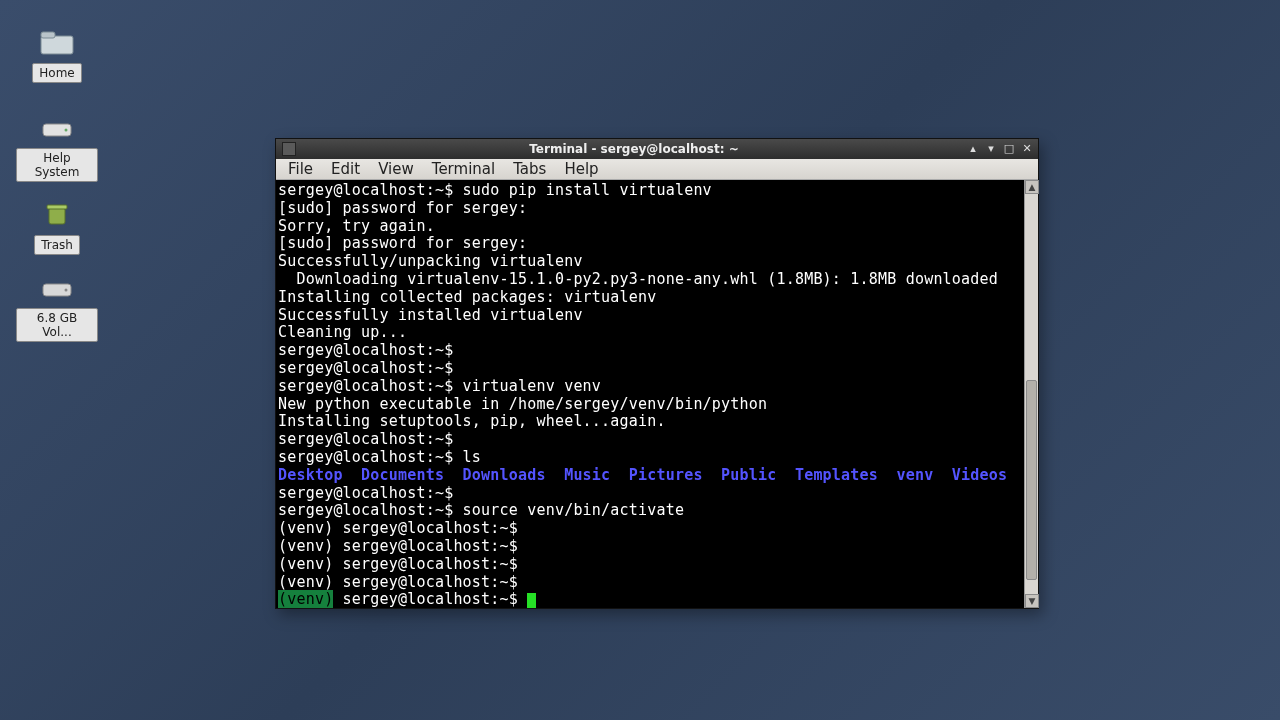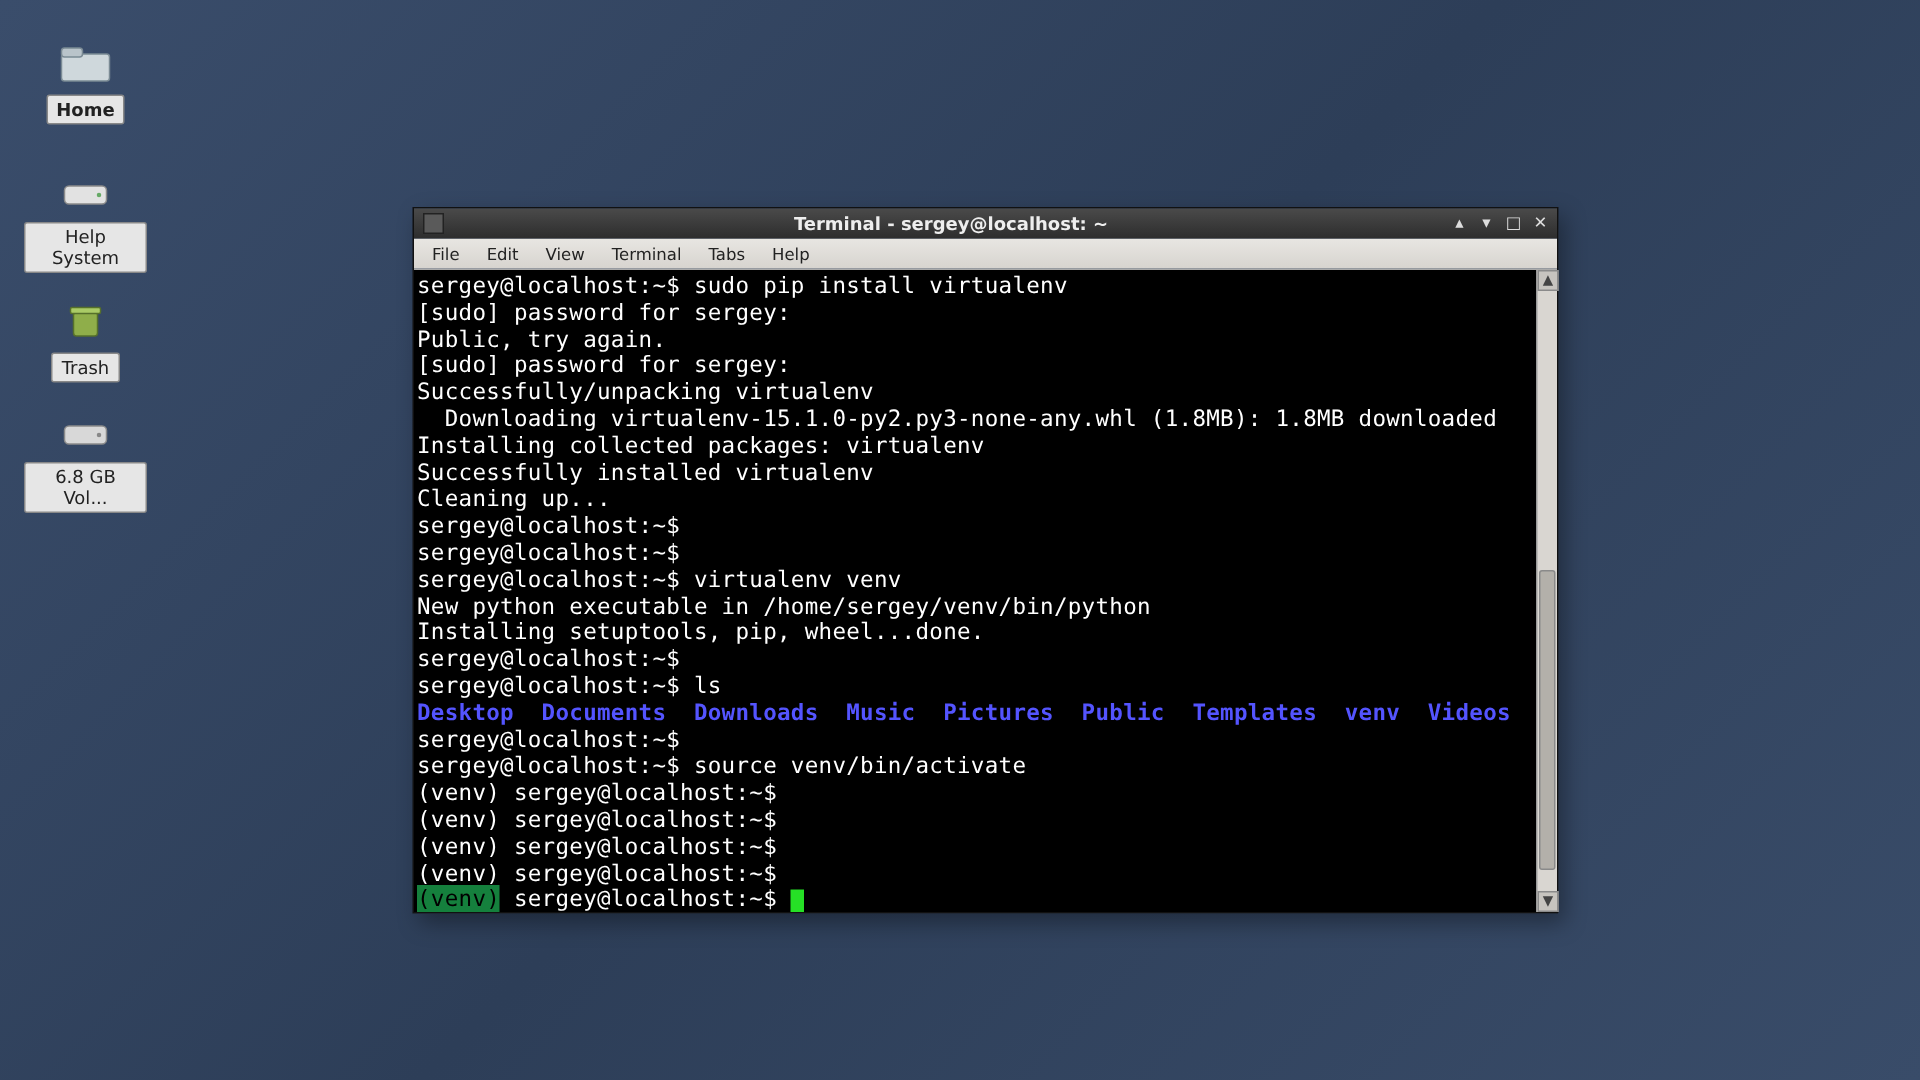--- a/index.html
+++ b/index.html
@@ -35,21 +35,21 @@
   }
   .titlebar .title { flex:1; text-align:center; font-weight:bold; }
   .titlebar .btns { display:flex; gap:4px; padding-right:4px; align-items:center;}
   .titlebar .tbtn {
     width:14px; height:14px; color:#ddd; font-size:11px; line-height:14px; text-align:center;
     cursor:pointer;
   }
   .menubar {
     height:21px; background:linear-gradient(#e8e6e2,#d7d4cf);
     border-bottom:1px solid #aaa; display:flex; align-items:center;
-    font-size:11px; color:#222; padding:0 4px; gap:2px;
+    font-size:15px; color:#222; padding:0 4px; gap:2px;
   }
   .menubar .mitem { padding:1px 8px; cursor:pointer; }
   .term-body {
     position:relative; background:#000; height:428px; display:flex;
   }
   .term-content {
     flex:1; padding:2px 2px 0 2px; color:#fff;
     font-family:"DejaVu Sans Mono","Liberation Mono",monospace;
     font-size:15px; line-height:17.8px; white-space:pre; overflow:hidden;
     letter-spacing:0.2px;
@@ -70,21 +70,21 @@
   }
   .dirlist { color:#5454ff; font-weight:bold;margin-top:43px; }
   .cursor-block {
     display:inline-block; width:9px; height:15px; background:#26e026; vertical-align:text-bottom;
   }
   .invert { background:#15803d; color:#000; }
 </style>
 </head>
 <body>
 
-<div class="desktop-icon" style="left:16px; top:28px;font-weight:bold;">
+<div class="desktop-icon" style="left:16px; top:28px;">
   <svg class="glyph" viewBox="0 0 36 28">
       <rect x="2" y="8" width="32" height="18" rx="2" fill="#cfd8dc" stroke="#7a8a94"></rect>
       <rect x="2" y="4" width="14" height="6" rx="2" fill="#b9c4ca" stroke="#7a8a94"></rect>
     </svg>
   <span class="label">Home</span>
 </div>
 <div class="desktop-icon" style="left:16px; top:114px;">
   <svg class="glyph" viewBox="0 0 36 28">
       <rect x="4" y="10" width="28" height="12" rx="3" fill="#e2e2e2" stroke="#8a8a8a"></rect>
       <circle cx="27" cy="16" r="1.5" fill="#6a6"></circle>
@@ -121,32 +121,32 @@
     <span class="mitem">File</span>
     <span class="mitem">Edit</span>
     <span class="mitem">View</span>
     <span class="mitem">Terminal</span>
     <span class="mitem">Tabs</span>
     <span class="mitem">Help</span>
   </div>
   <div class="term-body">
     <div class="term-content"><span><span>sergey@localhost:~$</span><span> sudo pip install virtualenv</span></span>
 <span>[sudo] password for sergey:</span>
-<span>Public, try again.</span>
+<span>Sorry, try again.</span>
 <span>[sudo] password for sergey:</span>
 <span>Successfully/unpacking virtualenv</span>
 <span>  Downloading virtualenv-15.1.0-py2.py3-none-any.whl (1.8MB): 1.8MB downloaded</span>
 <span>Installing collected packages: virtualenv</span>
 <span>Successfully installed virtualenv</span>
 <span>Cleaning up...</span>
 <span>sergey@localhost:~$</span>
 <span>sergey@localhost:~$</span>
 <span><span>sergey@localhost:~$</span><span> virtualenv venv</span></span>
 <span>New python executable in /home/sergey/venv/bin/python</span>
-<span>Installing setuptools, pip, wheel...done.</span>
+<span>Installing setuptools, pip, wheel...again.</span>
 <span>sergey@localhost:~$</span>
 <span><span>sergey@localhost:~$</span><span> ls</span></span>
 <span class="dirlist">Desktop  Documents  Downloads  Music  Pictures  Public  Templates  venv  Videos</span>
 <span>sergey@localhost:~$</span>
 <span><span>sergey@localhost:~$</span><span> source venv/bin/activate</span></span>
 <span>(venv) sergey@localhost:~$</span>
 <span>(venv) sergey@localhost:~$</span>
 <span>(venv) sergey@localhost:~$</span>
 <span>(venv) sergey@localhost:~$</span>
 <span><span class="invert">(venv)</span><span> sergey@localhost:~$ </span><span class="cursor-block"></span></span></div>

